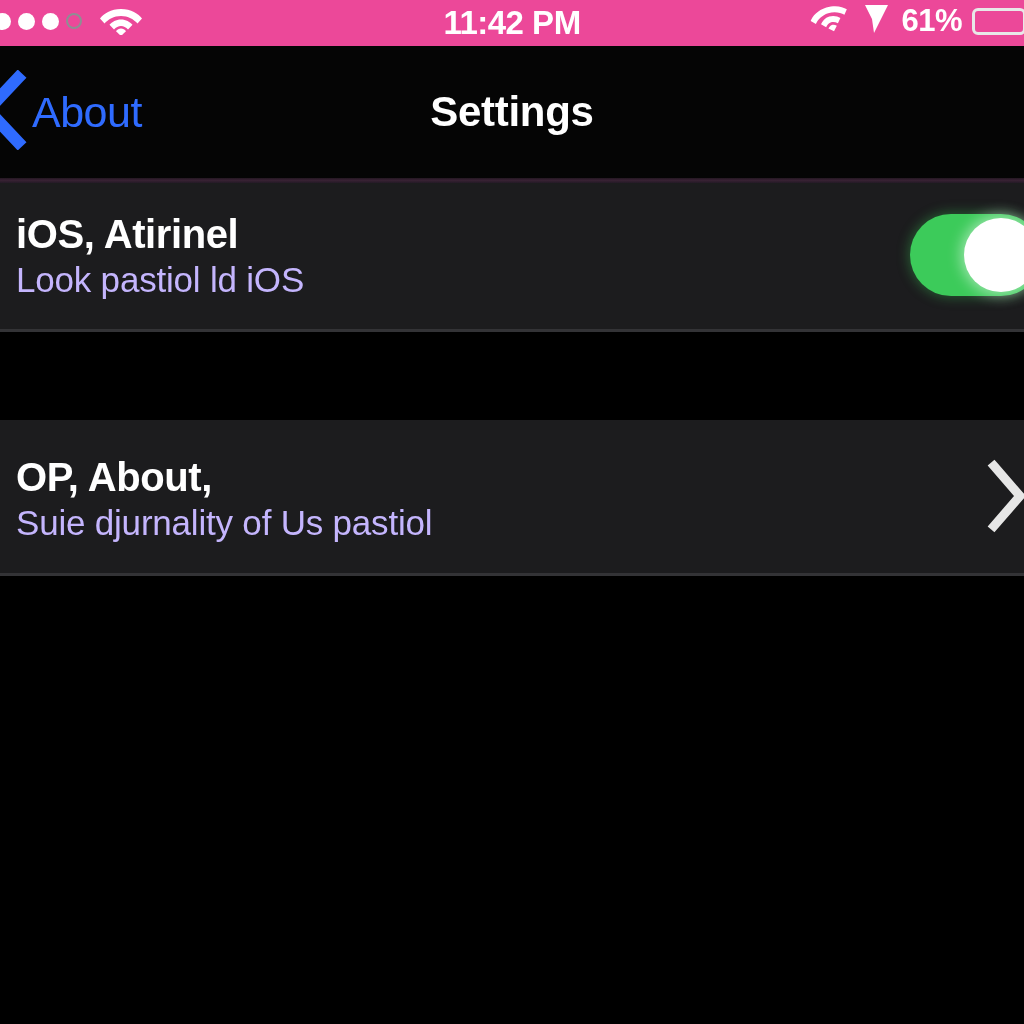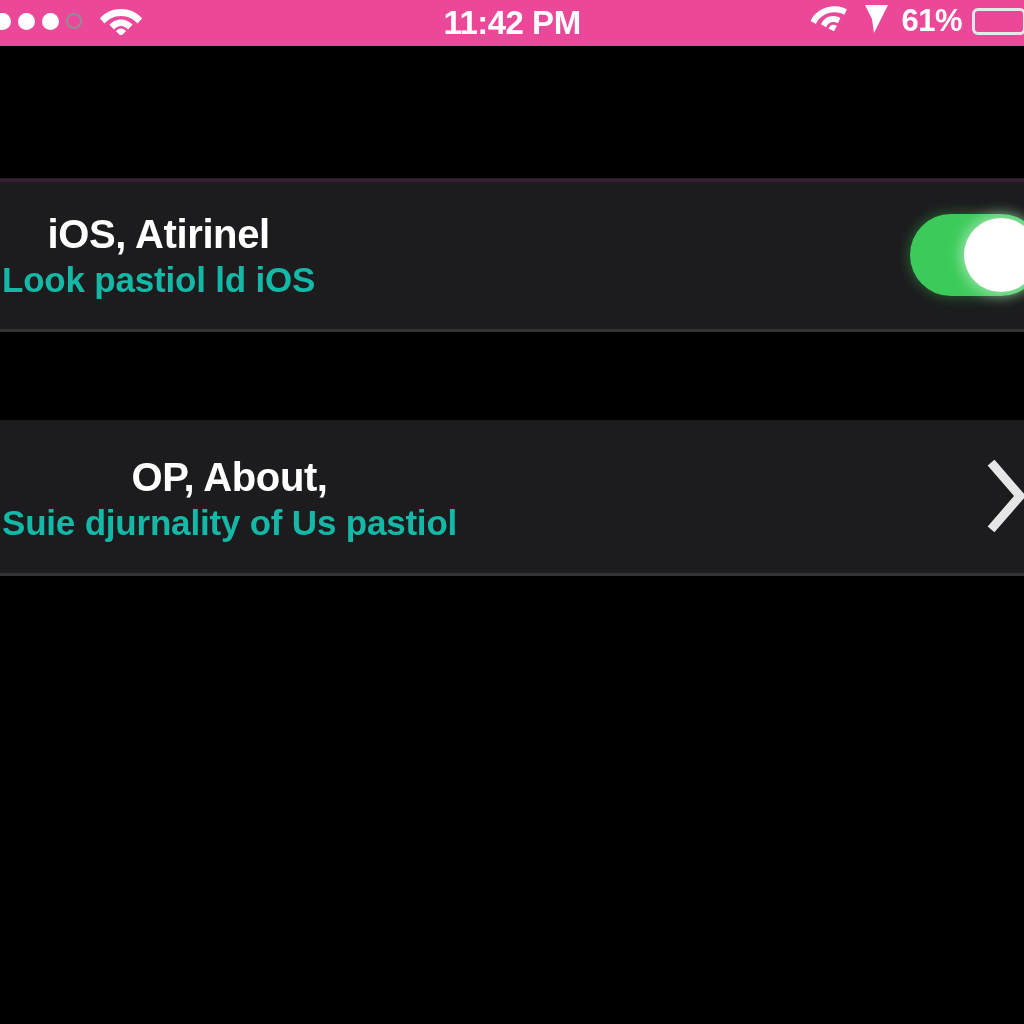--- a/index.html
+++ b/index.html
@@ -185,39 +185,38 @@
     height: 3px;
     background: #3a3a3c;
     opacity: 0.8;
   }
 
   .row-1 { height: 154px; }
   .row-gap { height: 88px; background: #000000; }
   .row-2 { height: 156px; }
 
   .row-text {
-    padding-left: 2px;
+    padding-left: 16px;
     display: flex;
     flex-direction: column;
     justify-content: center;
     gap: 8px;
-    text-align: center;
   }
   .row-title {
     color: #ffffff;
     font-size: 40px;
     font-weight: bold;
     letter-spacing: -0.4px;
     line-height: 1;
     white-space: nowrap;
   }
   .row-sub {
-    color: #14b8a6;
+    color: #c4b5fd;
     font-size: 35px;
-    font-weight: 700;
+    font-weight: 400;
     letter-spacing: -0.2px;
     line-height: 1;
     white-space: nowrap;
     filter: blur(0.45px);
   }
 
   .row-accessory {
     position: absolute;
     right: 0;
     top: 50%;
@@ -295,20 +294,35 @@
           <path d="M4 3 L27 3 L13 31 L11 17 Z" fill="#ffffff"></path>
         </svg>
       </span>
       <span class="battery-pct">61%</span>
       <span class="battery-shell">
         <span class="battery-fill" style="width:100%"></span>
       </span>
     </div>
   </div>
 
+  <div class="nav-bar">
+
+    <div class="nav-back">
+      <span class="chev-back">
+        <svg width="58" height="80" viewBox="0 0 58 80">
+          <path d="M46 8 L16 40 L46 72" stroke="#2f6bff" stroke-width="12" fill="none" stroke-linecap="square" stroke-linejoin="miter"></path>
+        </svg>
+      </span>
+      <span class="nav-back-label">About</span>
+    </div>
+
+    <div class="nav-title">
+      <span>Settings</span>
+    </div>
+  </div>
 
   <div class="list-area">
 
     <div class="row row-1">
       <div class="row-aberration"></div>
       <div class="row-text">
         <span class="row-title">iOS, Atirinel</span>
         <span class="row-sub">Look pastiol ld iOS</span>
       </div>
       <div class="row-accessory">

